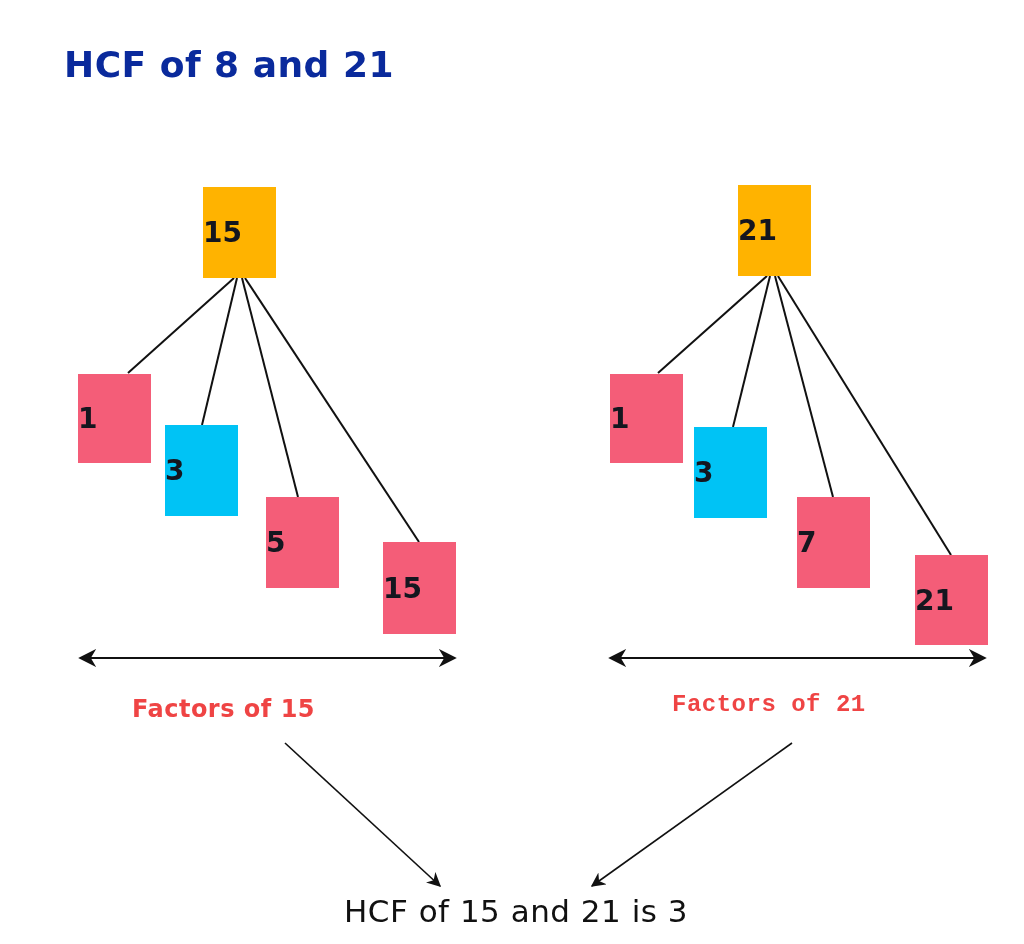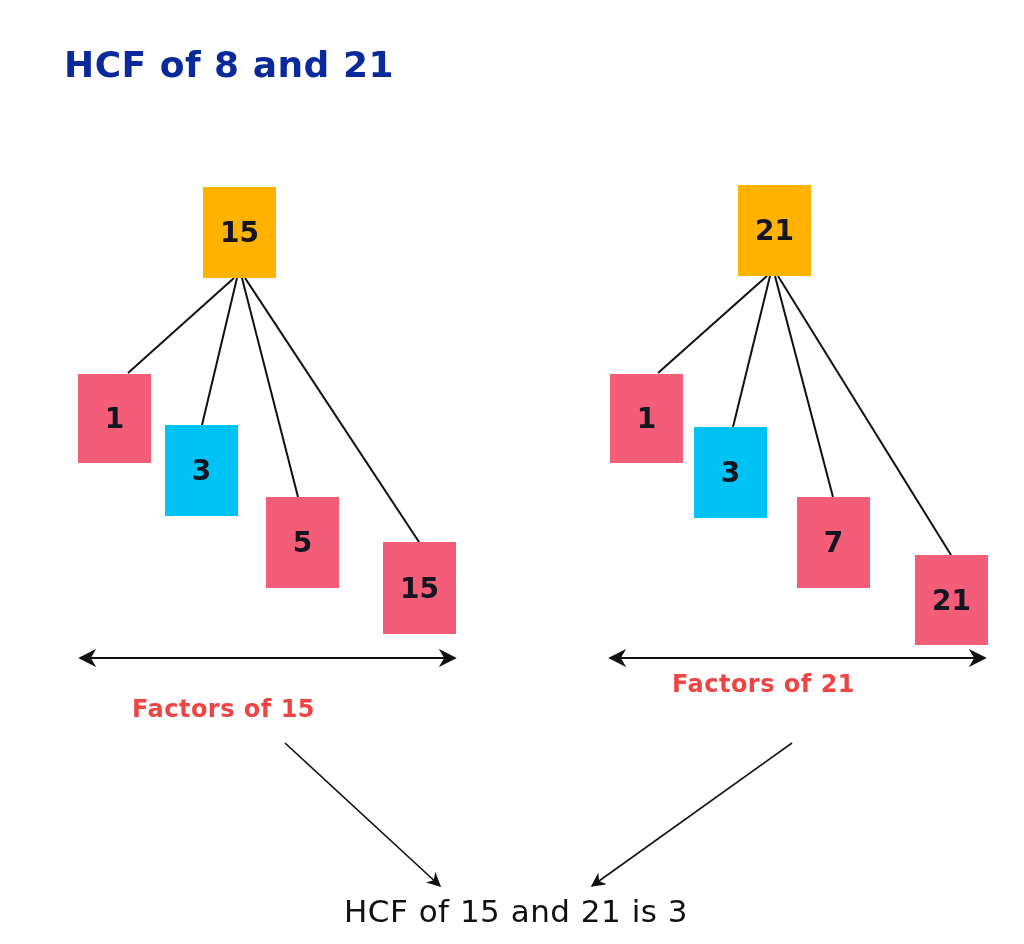--- a/index.html
+++ b/index.html
@@ -1,19 +1,19 @@
 <!DOCTYPE html>
 <html><head>
   <meta charset="utf-8">
   <style>
     html, body { margin: 0; padding: 0; background: #ffffff; }
     body { width: 1024px; height: 944px; position: relative; overflow: hidden; font-family: "DejaVu Sans", sans-serif; }
     .title { position: absolute; left: 64px; top: 44px; font-size: 36px; font-weight: bold; color: #0a2a9c; letter-spacing: 0.5px; }
     svg.lines { position: absolute; left: 0; top: 0; width: 1024px; height: 944px; }
-    .box { position: absolute; display: flex; align-items: center; justify-content: center; font-size: 28px; color: #14161f; font-weight: bold; }
+    .box { position: absolute; display: flex; align-items: center; justify-content: flex-start; font-size: 28px; color: #14161f; font-weight: bold; }
     .label { position: absolute; font-size: 24px; font-weight: bold; color: #ef4444; letter-spacing: 0.5px; }
     .result { position: absolute; left: 4px; width: 1024px; top: 893px; text-align: center; font-size: 31px; color: #111; letter-spacing: 0.5px; }
   </style>
 </head>
 <body>
 
 <div class="title">HCF of 8 and 21</div>
 
 <svg class="lines" viewBox="0 0 1024 944">
   <defs>
@@ -68,15 +68,15 @@
 </div>
 <div class="box" style="left:694px;top:427px;width:73px;height:91px;background:#00c3f5;">
   <span>3</span>
 </div>
 <div class="box" style="left:797px;top:497px;width:73px;height:91px;background:#f45d78;">
   <span>7</span>
 </div>
 <div class="box" style="left:915px;top:555px;width:73px;height:90px;background:#f45d78;">
   <span>21</span>
 </div>
-<div class="label" style="left:672px;top:670px;">Factors of 21</div>
+<div class="label" style="left:672px;top:691px;font-family:Liberation Mono, monospace;">Factors of 21</div>
 
 <div class="result">HCF of 15 and 21 is 3</div>
 
 </body></html>

